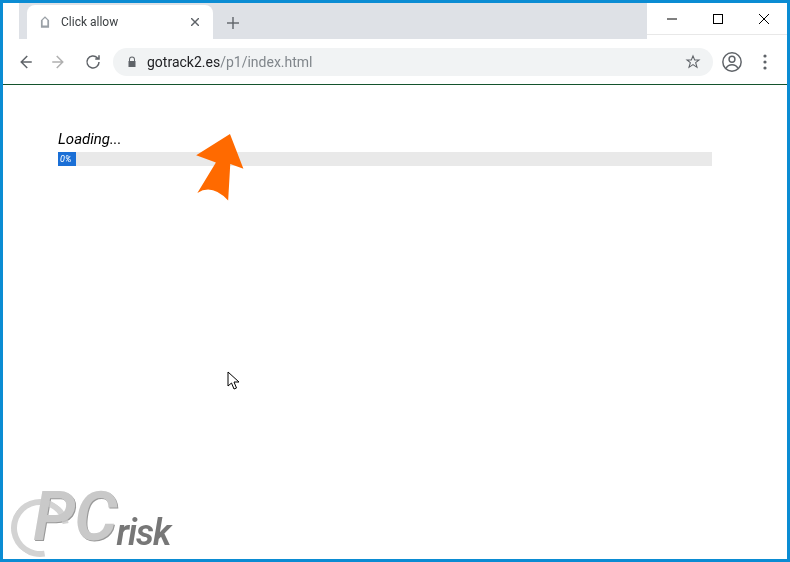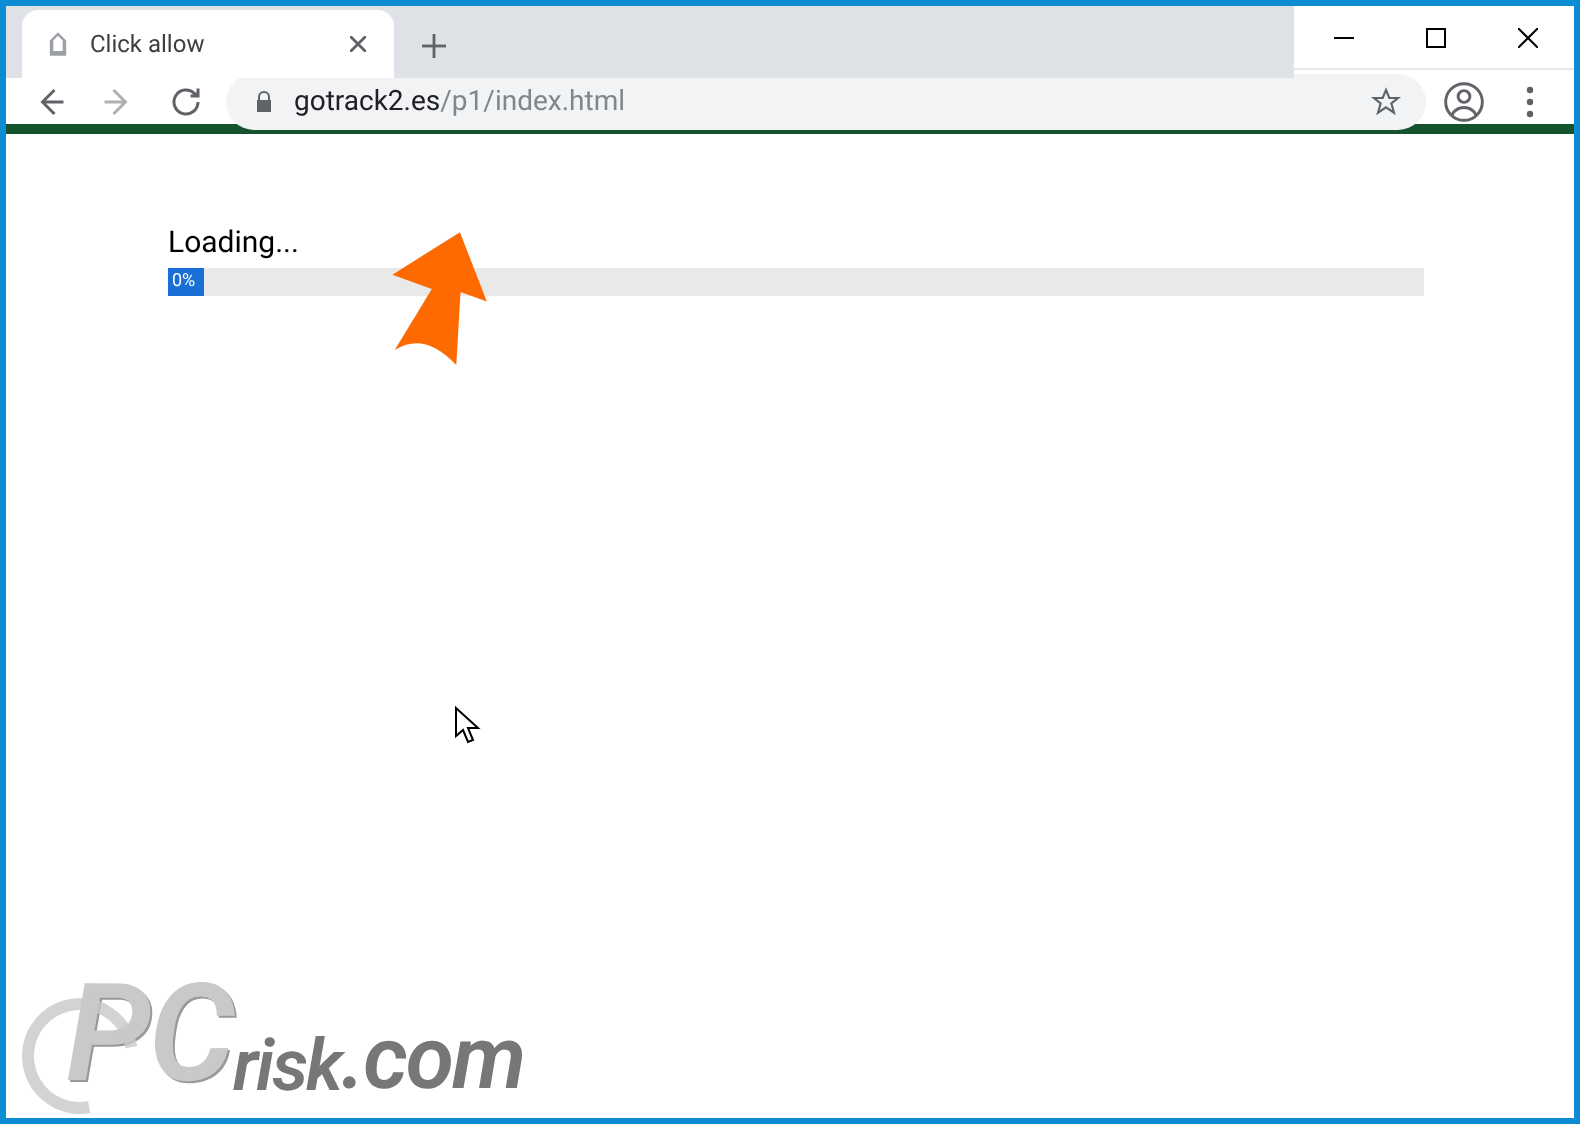--- a/index.html
+++ b/index.html
@@ -4,39 +4,39 @@
 <style>
 * { margin: 0; padding: 0; box-sizing: border-box; font-family: -apple-system, BlinkMacSystemFont, 'Segoe UI', Roboto, Arial, sans-serif; }
 html, body { width: 790px; height: 562px; overflow: hidden; }
 .frame { width: 790px; height: 562px; border: 3px solid #0b8cd3; background: #fff; position: relative; }
 .window { position: absolute; top: 0; left: 0; right: 0; bottom: 0; background: #fff; display: flex; flex-direction: column; }
 .titlebar { height: 32px; background: #fff; display: flex; justify-content: flex-end; align-items: stretch; border-bottom: 1px solid #e8e8e8; }
 .win-controls { display: flex; }
 .win-btn { width: 46px; display: flex; align-items: center; justify-content: center; cursor: pointer; }
 .win-btn svg { display: block; }
 .tabstrip { height: 36px; background: #dee1e6; display: flex; align-items: flex-end; padding-left: 8px; position: relative; margin-top: -32px; width: calc(100% - 140px); }
-.tabrow-wrapper { position: relative; height: 36px; }
+.tabrow-wrapper { position: relative; height: 36px; margin-left: 16px; }
 .tab { background: #fff; border-top-left-radius: 8px; border-top-right-radius: 8px; height: 34px; width: 186px; display: flex; align-items: center; padding: 0 10px; gap: 8px; font-size: 12px; color: #555; position: relative; }
 .tab .favicon { width: 16px; height: 16px; display: flex; align-items: center; justify-content: center; color: #9aa0a6; }
 .tab .tab-title { flex: 1; white-space: nowrap; overflow: hidden; text-overflow: ellipsis; color: #3c4043; }
 .tab .tab-close { width: 16px; height: 16px; display: flex; align-items: center; justify-content: center; border-radius: 50%; cursor: pointer; color: #5f6368; }
 .newtab { width: 28px; height: 28px; display: flex; align-items: center; justify-content: center; margin-left: 6px; margin-bottom: 2px; border-radius: 50%; cursor: pointer; color: #5f6368; }
-.toolbar { height: 28px; background: #fff; display: flex; align-items: center; padding: 0 8px; gap: 6px; border-bottom: 5px solid #14532d; }
+.toolbar { height: 46px; background: #fff; display: flex; align-items: center; padding: 0 8px; gap: 6px; border-bottom: 1px solid #14532d; }
 .nav-btn { width: 28px; height: 28px; border-radius: 50%; display: flex; align-items: center; justify-content: center; color: #5f6368; cursor: pointer; }
 .nav-btn.disabled { color: #b0b0b0; cursor: default; }
 .omnibox { flex: 1; height: 28px; background: #f1f3f4; border-radius: 14px; display: flex; align-items: center; padding: 0 12px; gap: 8px; color: #5f6368; font-size: 14px; }
 .lock { width: 14px; height: 14px; display: flex; align-items: center; justify-content: center; color: #5f6368; }
 .url-text { flex: 1; color: #202124; font-size: 14px; white-space: nowrap; overflow: hidden; }
 .url-host { color: #202124; }
 .url-path { color: #80868b; }
 .star { width: 16px; height: 16px; display: flex; align-items: center; justify-content: center; color: #5f6368; }
 .avatar { width: 26px; height: 26px; border-radius: 50%; display: flex; align-items: center; justify-content: center; color: #5f6368; }
 .menu-btn { width: 28px; height: 28px; display: flex; align-items: center; justify-content: center; color: #5f6368; cursor: pointer; }
 .content { flex: 1; position: relative; background: #fff; }
-.page-inner { padding: 45px 75px 0 81px; }
+.page-inner { padding: 45px 75px 0 55px; font-style: italic; }
 .loading-label { font-size: 15px; color: #000; margin-bottom: 4px; }
 .progress-bar { height: 14px; background: #e9e9e9; width: 100%; position: relative; }
 .progress-fill { position: absolute; left: 0; top: 0; bottom: 0; width: 18px; background: #1a6fd6; color: #fff; font-size: 9px; line-height: 14px; padding-left: 2px; }
 .orange-arrow { position: absolute; top: 47px; left: 180px; width: 70px; height: 70px; pointer-events: none; }
 .cursor-pointer { position: absolute; top: 286px; left: 224px; width: 14px; height: 20px; pointer-events: none; }
 .watermark { position: absolute; left: 30px; bottom: 8px; display: flex; align-items: flex-end; font-style: italic; font-weight: 600; letter-spacing: -1px; }
 .wm-pc { font-size: 68px; color: #c9c9c9; text-shadow: 1px 1px 0 #999; position: relative; line-height: 1; }
 .wm-pc::before { content: ""; position: absolute; left: -22px; top: 16px; width: 46px; height: 46px; border: 6px solid #c9c9c9; border-right-color: transparent; border-radius: 50%; transform: rotate(35deg); opacity: 0.8; }
 .wm-risk { font-size: 36px; color: #777; line-height: 1; }
 .wm-com { font-size: 44px; color: #777; line-height: 1; }
@@ -151,18 +151,17 @@
         <path fill="#ff6a00" d="M50 0 L85 40 L65 40 L80 90 Q50 75 35 95 L45 45 L15 45 Z" transform="rotate(20 50 50)"></path>
       </svg>
 
       <svg class="cursor-pointer" viewBox="0 0 14 20">
         <path fill="#fff" stroke="#000" stroke-width="1" d="M1 1 L1 15 L4.5 12 L7 18 L9.5 17 L7 11 L12 11 Z"></path>
       </svg>
 
       <div class="watermark">
         <span class="wm-pc">PC</span>
         <span class="wm-risk">risk</span>
-        <span class="wm-com">.com</span>
       </div>
     </div>
 
   </div>
 </div>
 
 </body></html>

